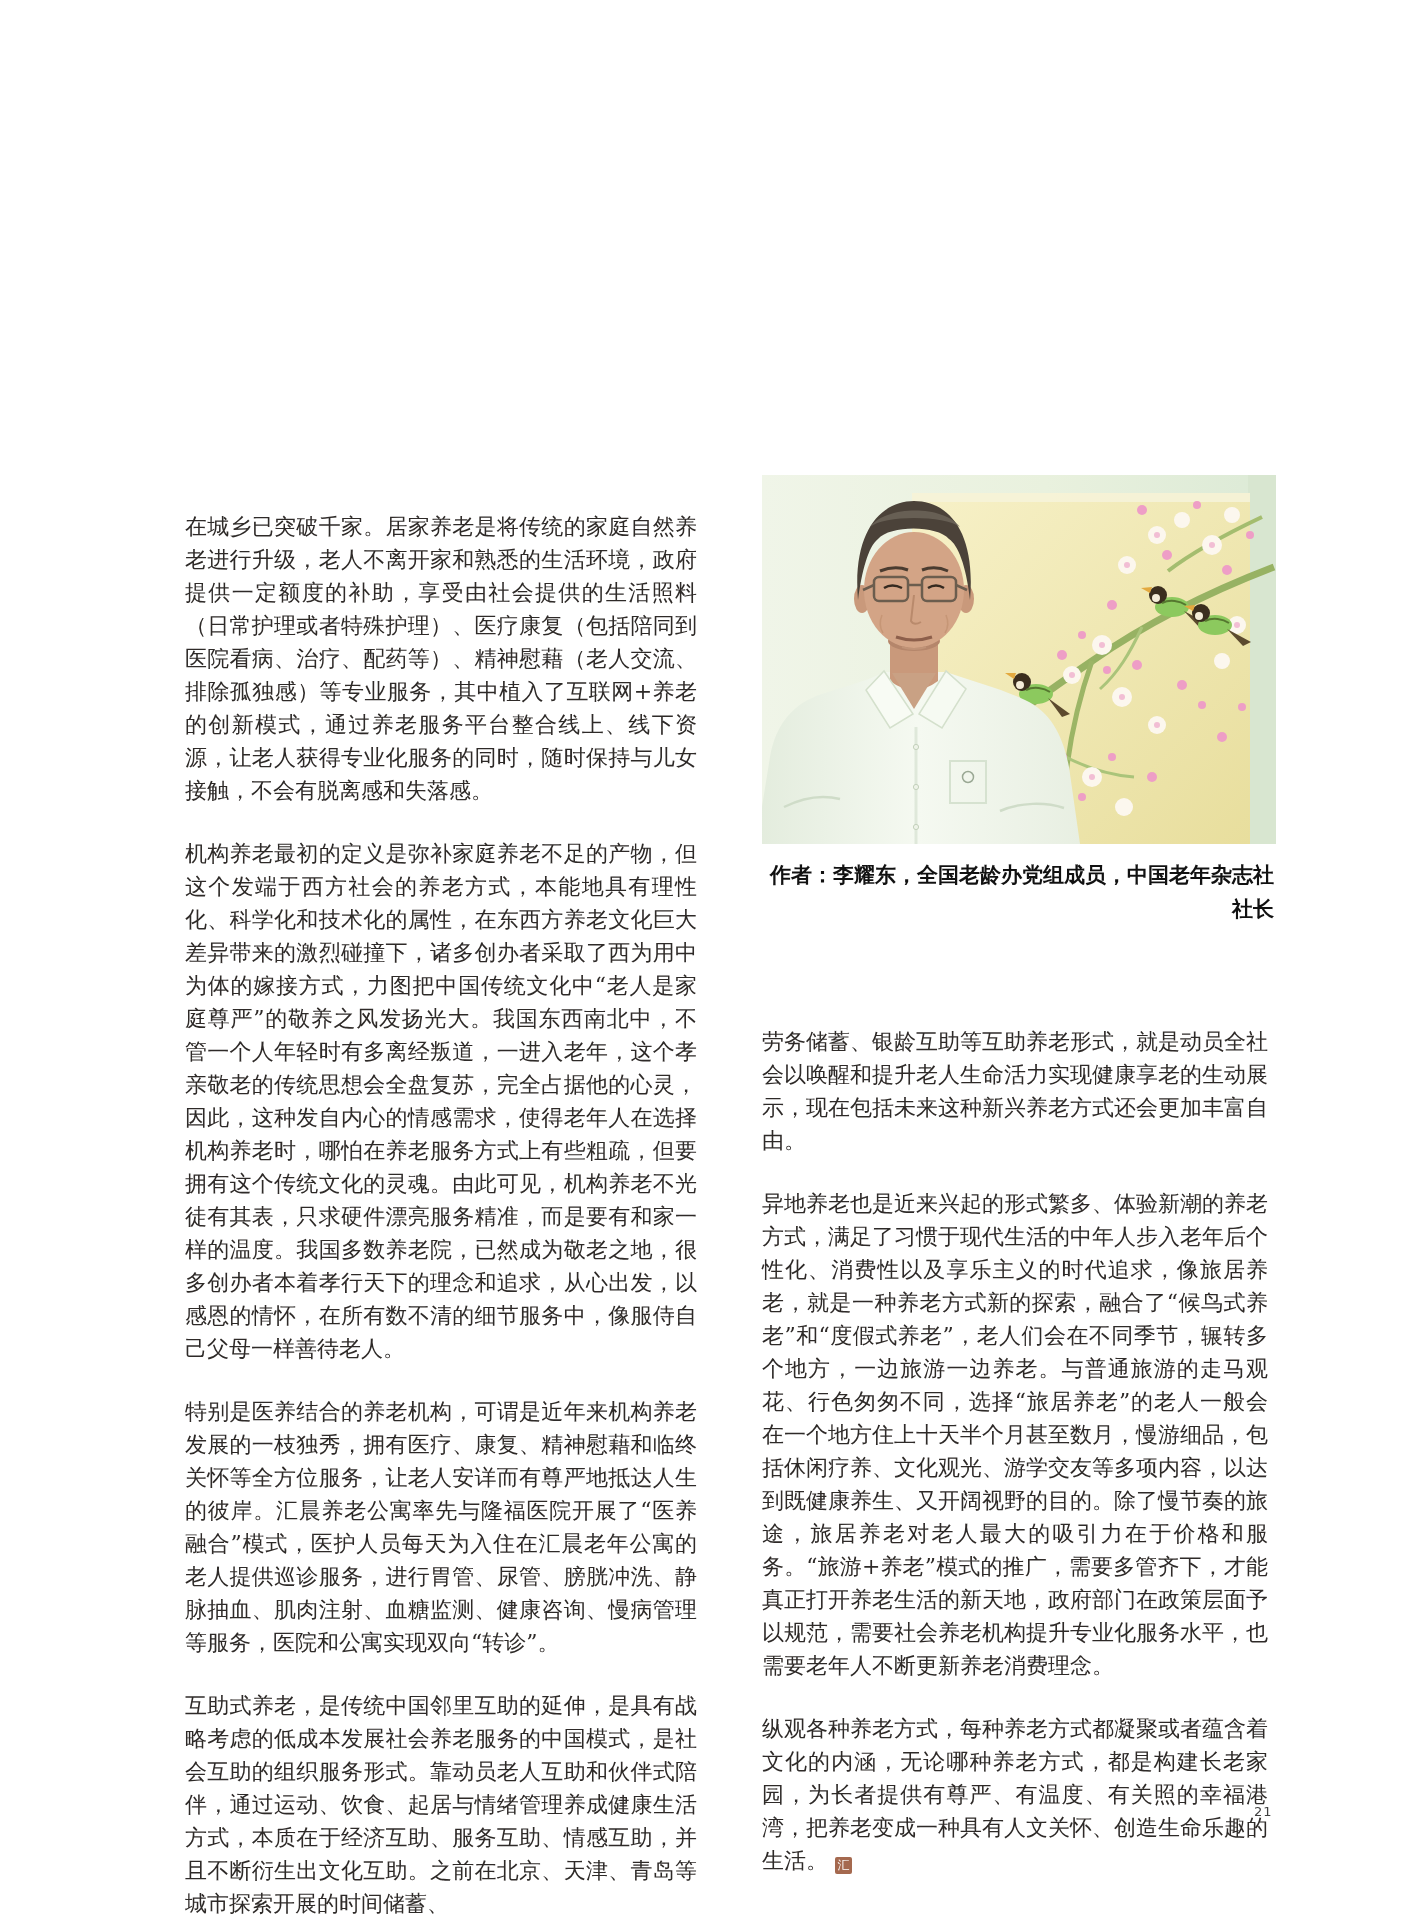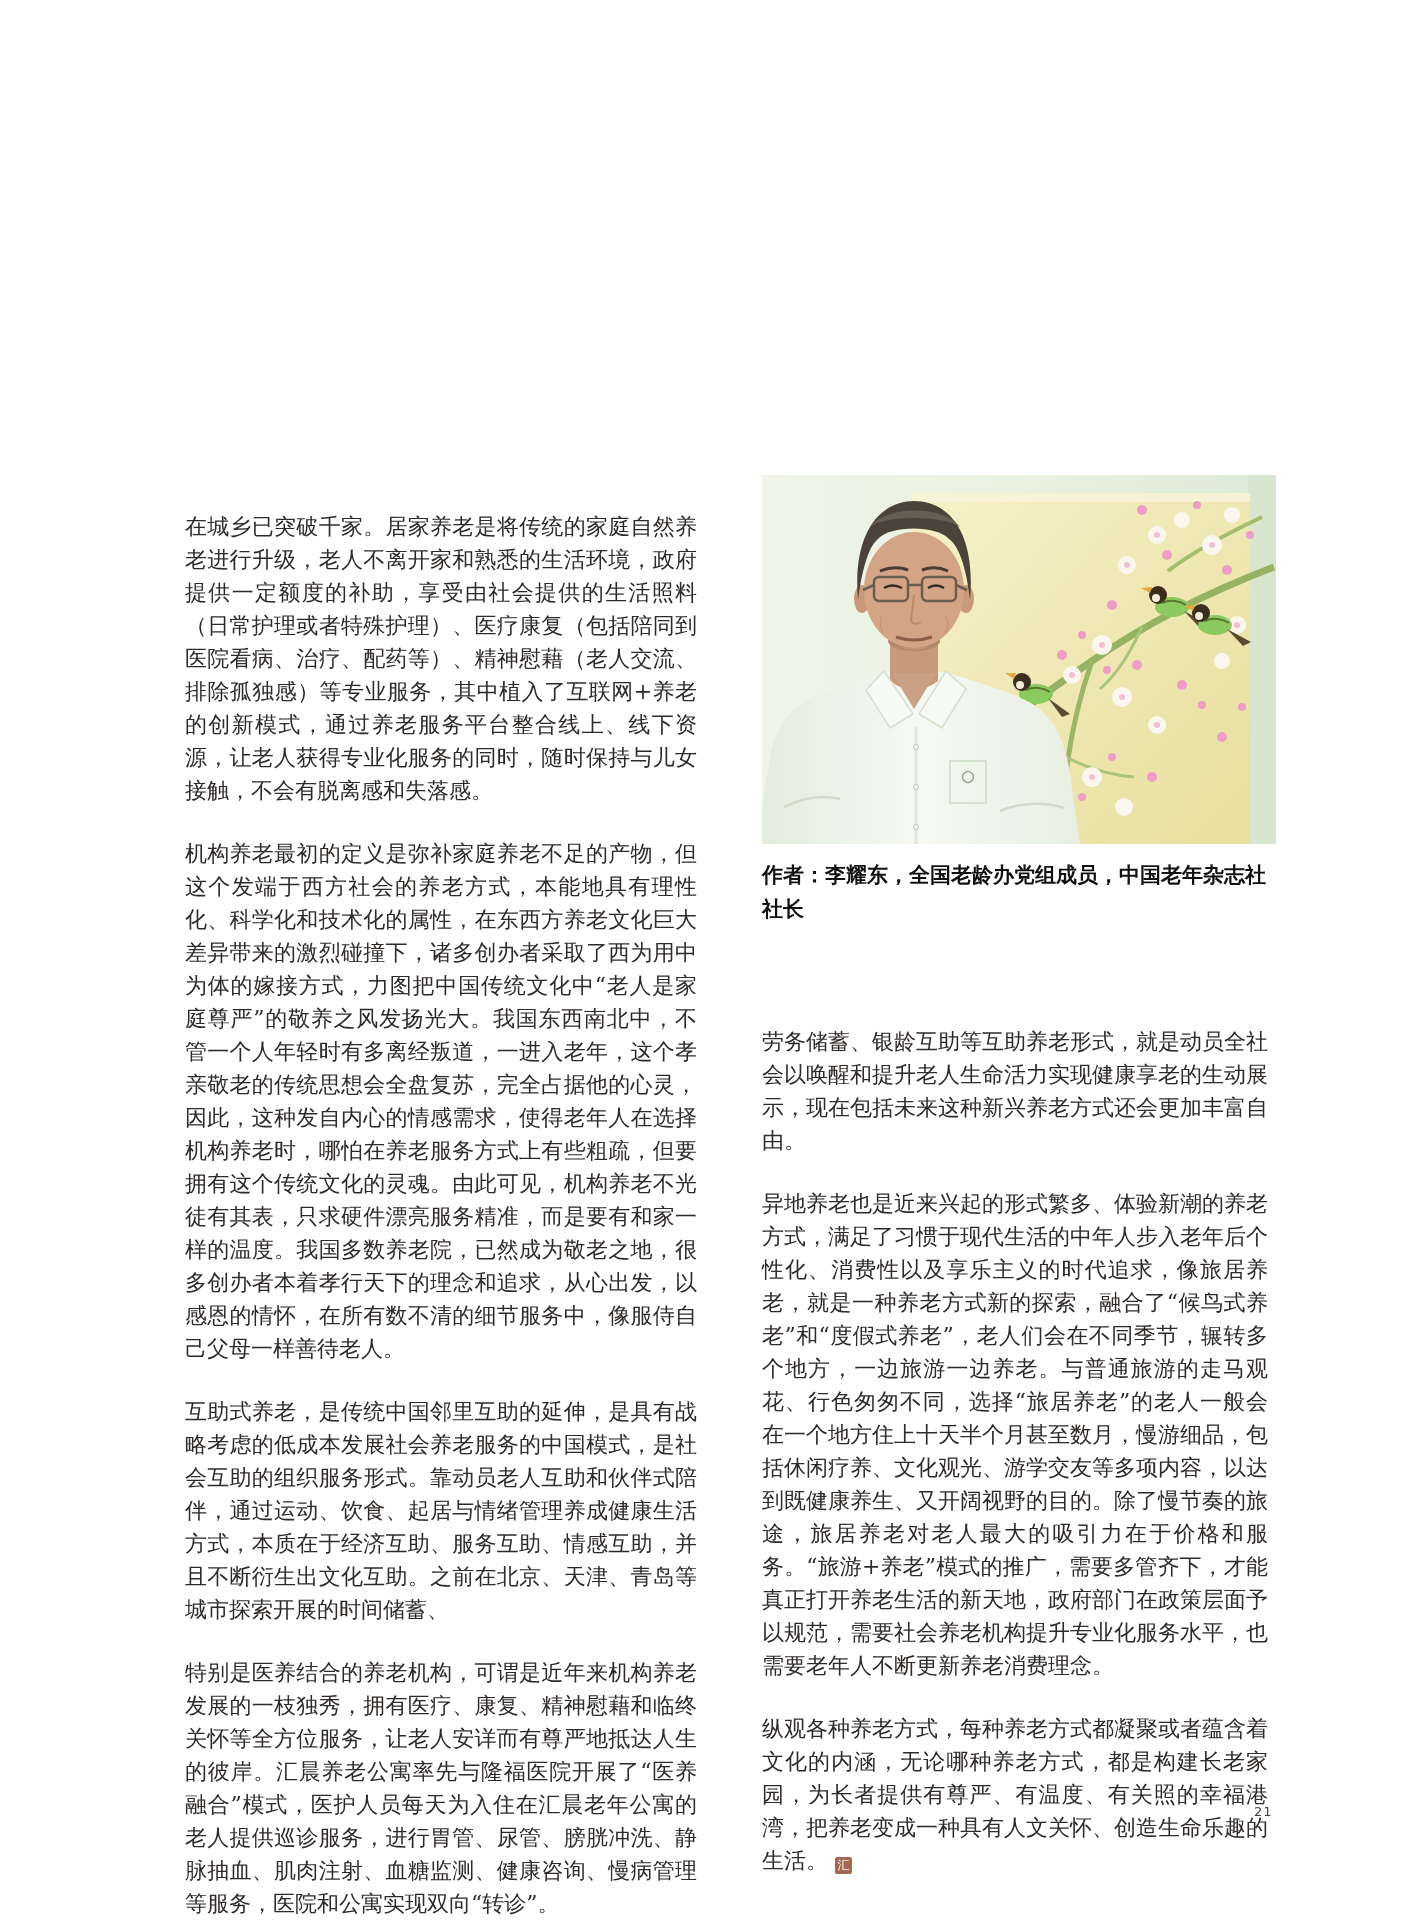--- a/index.html
+++ b/index.html
@@ -24,21 +24,21 @@
   .col-right{left:762px;top:993px;width:506px;margin-top:32px;}
   .photo-frame{
     position:absolute;left:762px;top:475px;width:514px;height:369px;
     overflow:hidden;
   }
   .caption{
     position:absolute;left:762px;top:858px;width:512px;
     font-family:"DejaVu Sans","Liberation Sans",sans-serif;
     font-weight:700;
     font-size:21px;line-height:34px;color:#111111;
-    text-align:left;
+    text-align:right;
   }
   .seal{
     display:inline-block;
     width:17px;height:17px;line-height:17px;
     margin-left:7px;
     background:#a5694f;
     color:#ffffff;
     font-family:"DejaVu Sans","Liberation Sans",sans-serif;
     font-size:12px;text-align:center;
     border-radius:2px;
@@ -51,22 +51,22 @@
   }
 </style>
 </head>
 <body>
 
 <div class="page">
 
   <div class="col col-left">
     <p>在城乡已突破千家。居家养老是将传统的家庭自然养老进行升级，老人不离开家和熟悉的生活环境，政府提供一定额度的补助，享受由社会提供的生活照料（日常护理或者特殊护理）、医疗康复（包括陪同到医院看病、治疗、配药等）、精神慰藉（老人交流、排除孤独感）等专业服务，其中植入了互联网+养老的创新模式，通过养老服务平台整合线上、线下资源，让老人获得专业化服务的同时，随时保持与儿女接触，不会有脱离感和失落感。</p>
     <p>机构养老最初的定义是弥补家庭养老不足的产物，但这个发端于西方社会的养老方式，本能地具有理性化、科学化和技术化的属性，在东西方养老文化巨大差异带来的激烈碰撞下，诸多创办者采取了西为用中为体的嫁接方式，力图把中国传统文化中“老人是家庭尊严”的敬养之风发扬光大。我国东西南北中，不管一个人年轻时有多离经叛道，一进入老年，这个孝亲敬老的传统思想会全盘复苏，完全占据他的心灵，因此，这种发自内心的情感需求，使得老年人在选择机构养老时，哪怕在养老服务方式上有些粗疏，但要拥有这个传统文化的灵魂。由此可见，机构养老不光徒有其表，只求硬件漂亮服务精准，而是要有和家一样的温度。我国多数养老院，已然成为敬老之地，很多创办者本着孝行天下的理念和追求，从心出发，以感恩的情怀，在所有数不清的细节服务中，像服侍自己父母一样善待老人。</p>
+    <p>特别是医养结合的养老机构，可谓是近年来机构养老发展的一枝独秀，拥有医疗、康复、精神慰藉和临终关怀等全方位服务，让老人安详而有尊严地抵达人生的彼岸。汇晨养老公寓率先与隆福医院开展了“医养融合”模式，医护人员每天为入住在汇晨老年公寓的老人提供巡诊服务，进行胃管、尿管、膀胱冲洗、静脉抽血、肌肉注射、血糖监测、健康咨询、慢病管理等服务，医院和公寓实现双向“转诊”。</p>
     <p>互助式养老，是传统中国邻里互助的延伸，是具有战略考虑的低成本发展社会养老服务的中国模式，是社会互助的组织服务形式。靠动员老人互助和伙伴式陪伴，通过运动、饮食、起居与情绪管理养成健康生活方式，本质在于经济互助、服务互助、情感互助，并且不断衍生出文化互助。之前在北京、天津、青岛等城市探索开展的时间储蓄、</p>
-    <p>特别是医养结合的养老机构，可谓是近年来机构养老发展的一枝独秀，拥有医疗、康复、精神慰藉和临终关怀等全方位服务，让老人安详而有尊严地抵达人生的彼岸。汇晨养老公寓率先与隆福医院开展了“医养融合”模式，医护人员每天为入住在汇晨老年公寓的老人提供巡诊服务，进行胃管、尿管、膀胱冲洗、静脉抽血、肌肉注射、血糖监测、健康咨询、慢病管理等服务，医院和公寓实现双向“转诊”。</p>
   </div>
 
   <div class="photo-frame">
     <svg viewBox="0 0 514 369" width="514" height="369">
       <defs>
         <linearGradient id="wallG" x1="0" y1="0" x2="1" y2="0">
           <stop offset="0" stop-color="#f0f5e8"></stop>
           <stop offset="0.55" stop-color="#e9f1de"></stop>
           <stop offset="1" stop-color="#dcead6"></stop>
         </linearGradient>

